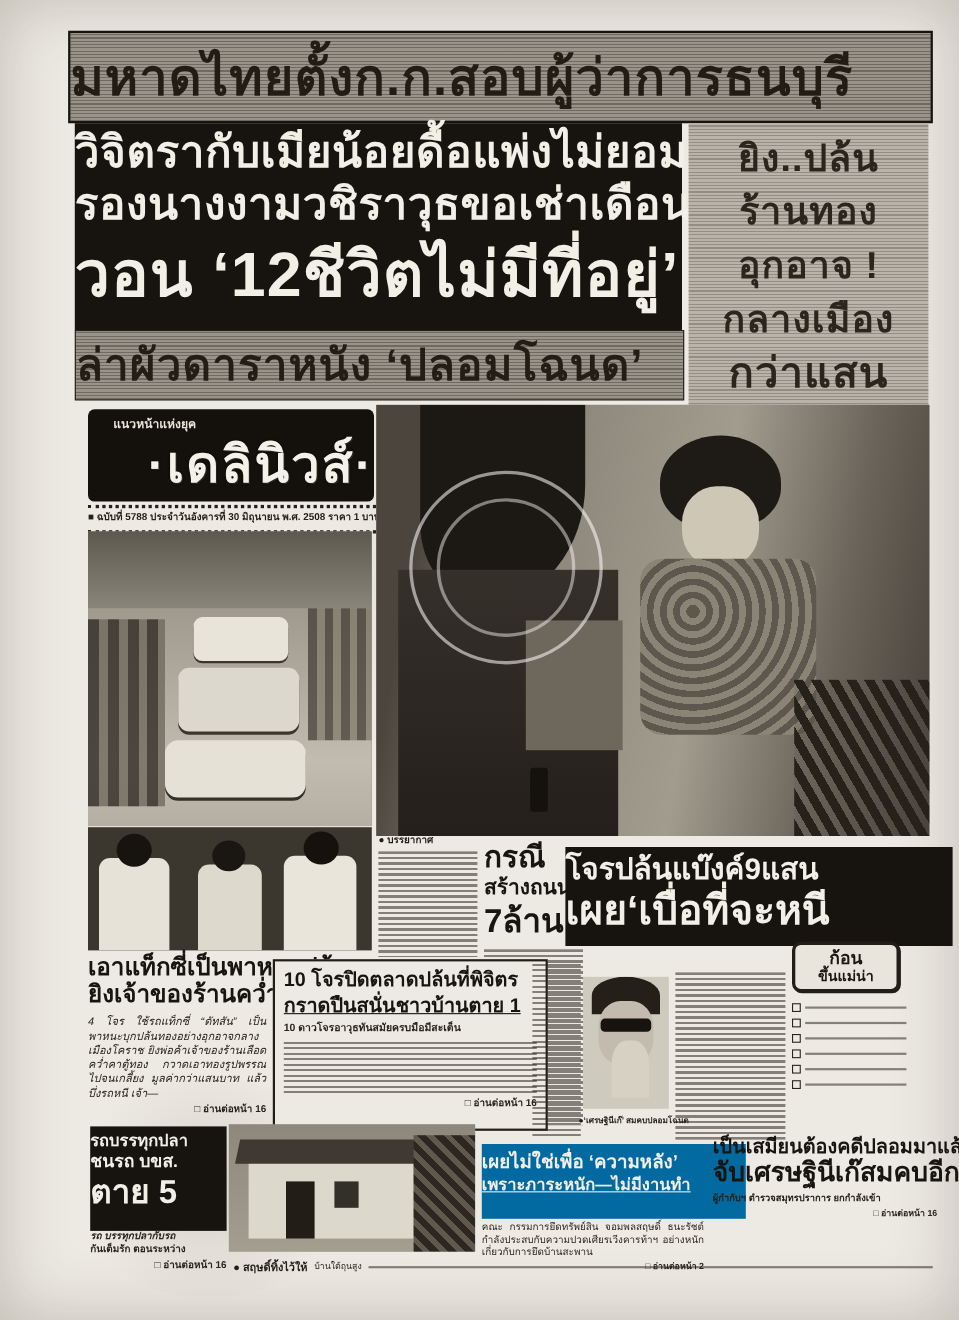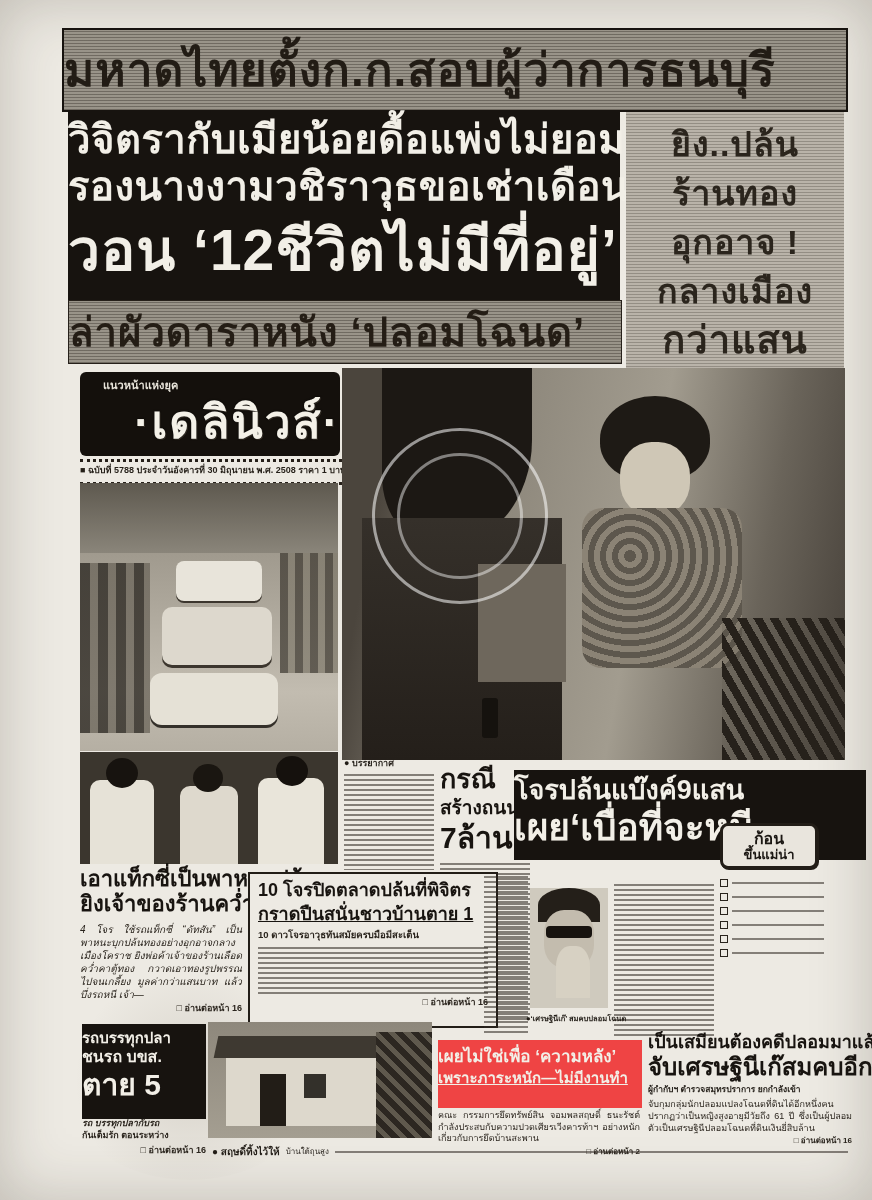--- a/index.html
+++ b/index.html
@@ -164,21 +164,21 @@
   <div class="abs photo" style="left:530px;top:888px;width:78px;height:120px;background:#cfcabe;">
     <div style="left:8px;top:0px;width:62px;height:34px;background:#241f19;border-radius:50% 50% 0 0;"></div>
     <div style="left:14px;top:22px;width:50px;height:58px;background:#c3bcae;border-radius:40%;"></div>
     <div style="left:16px;top:38px;width:46px;height:12px;background:#17130f;border-radius:4px;"></div>
     <div style="left:26px;top:58px;width:34px;height:52px;background:#d7d1c3;border-radius:40% 40% 0 0;"></div>
   </div>
   <div class="abs caption" style="left:526px;top:1012px;width:120px;font-size:7.5px;">●‘เศรษฐินีเก๊’ สมคบปลอมโฉนด</div>
 
   <div class="abs micro-lines" style="left:614px;top:884px;width:100px;height:152px;"></div>
 
-  <div class="abs" style="left:720px;top:823px;width:104px;">
+  <div class="abs" style="left:720px;top:856px;width:104px;">
     <div class="stampbox" style="width:92px;padding:4px 0;">
       <div class="bold" style="font-size:16px;line-height:17px;">ก้อน</div>
       <div class="bold" style="font-size:13px;line-height:15px;">ขึ้นแม่น่า</div>
     </div>
     <div style="margin-top:10px;">
       <div class="bullet-row">
           <span class="sq"></span>
           <div class="micro-line" style="flex:1;"></div>
         </div>
       <div class="bullet-row">
@@ -221,31 +221,30 @@
     <div style="left:52px;top:52px;width:26px;height:52px;background:#221d17;"></div>
     <div style="left:96px;top:52px;width:22px;height:24px;background:#33302a;"></div>
     <div style="left:168px;top:10px;width:56px;height:106px;background:repeating-linear-gradient(45deg,#2c2721 0 6px,#5f594d 6px 11px);"></div>
   </div>
   <div class="abs" style="left:212px;top:1144px;width:636px;display:flex;align-items:center;gap:6px;">
     <span class="caption" style="font-size:10px;">● สฤษดิ์ทิ้งไว้ให้</span>
     <span class="caption" style="font-size:8px;font-weight:normal;">บ้านใต้ถุนสูง</span>
     <div class="micro-line" style="flex:1;"></div>
   </div>
 
-  <div class="abs blackbox center halftone" style="left:438px;top:1040px;width:204px;height:62px;padding-top:6px;background-color:#ef4444;color:#f2efe7;">
+  <div class="abs blackbox center halftone" style="left:438px;top:1040px;width:240px;height:62px;padding-top:6px;background-color:#0369a1;color:#f2efe7;">
     <div class="bold" style="font-size:17px;line-height:22px;white-space:nowrap;color:#f2efe7;">เผยไม่ใช่เพื่อ ‘ความหลัง’</div>
     <div class="bold" style="font-size:15px;line-height:20px;white-space:nowrap;color:#f2efe7;text-decoration:underline;">เพราะภาระหนัก—ไม่มีงานทำ</div>
   </div>
 
   <div class="abs" style="left:438px;top:1110px;width:202px;">
     <div class="body-text" style="font-size:9px;">คณะ กรรมการยึดทรัพย์สิน จอมพลสฤษดิ์ ธนะรัชต์ กำลังประสบกับความปวดเศียรเวีงคารท้าฯ อย่างหนัก เกี่ยวกับการยึดบ้านสะพาน</div>
     <div class="continued" style="font-size:8px;">□ อ่านต่อหน้า 2</div>
   </div>
 
   <div class="abs" style="left:648px;top:1032px;width:204px;">
     <div class="article-h1" style="font-size:18px;white-space:nowrap;">เป็นเสมียนต้องคดีปลอมมาแล้ว</div>
     <div class="article-h1" style="font-size:24px;white-space:nowrap;">จับเศรษฐินีเก๊สมคบอีกคน</div>
     <div class="caption center" style="font-size:8.5px;margin-top:2px;">ผู้กำกับฯ ตำรวจสมุทรปราการ ยกกำลังเข้า</div>
-    <div class="body-text" style="font-size:9px;margin-top:3px;">จับกุมกลุ่มนักปลอมแปลงโฉนดที่ดินได้อีกหนึ่งคน ปรากฏว่าเป็นหญิงสูงอายุมีวัยถึง 61 ปี ซึ่งเป็นผู้ปลอมตัวเป็นเศรษฐินีปลอมโฉนดที่ดินเงินยี่สิบล้าน</div>
     <div class="continued" style="font-size:8px;">□ อ่านต่อหน้า 16</div>
   </div>
 
 </div>
 
 </body></html>

